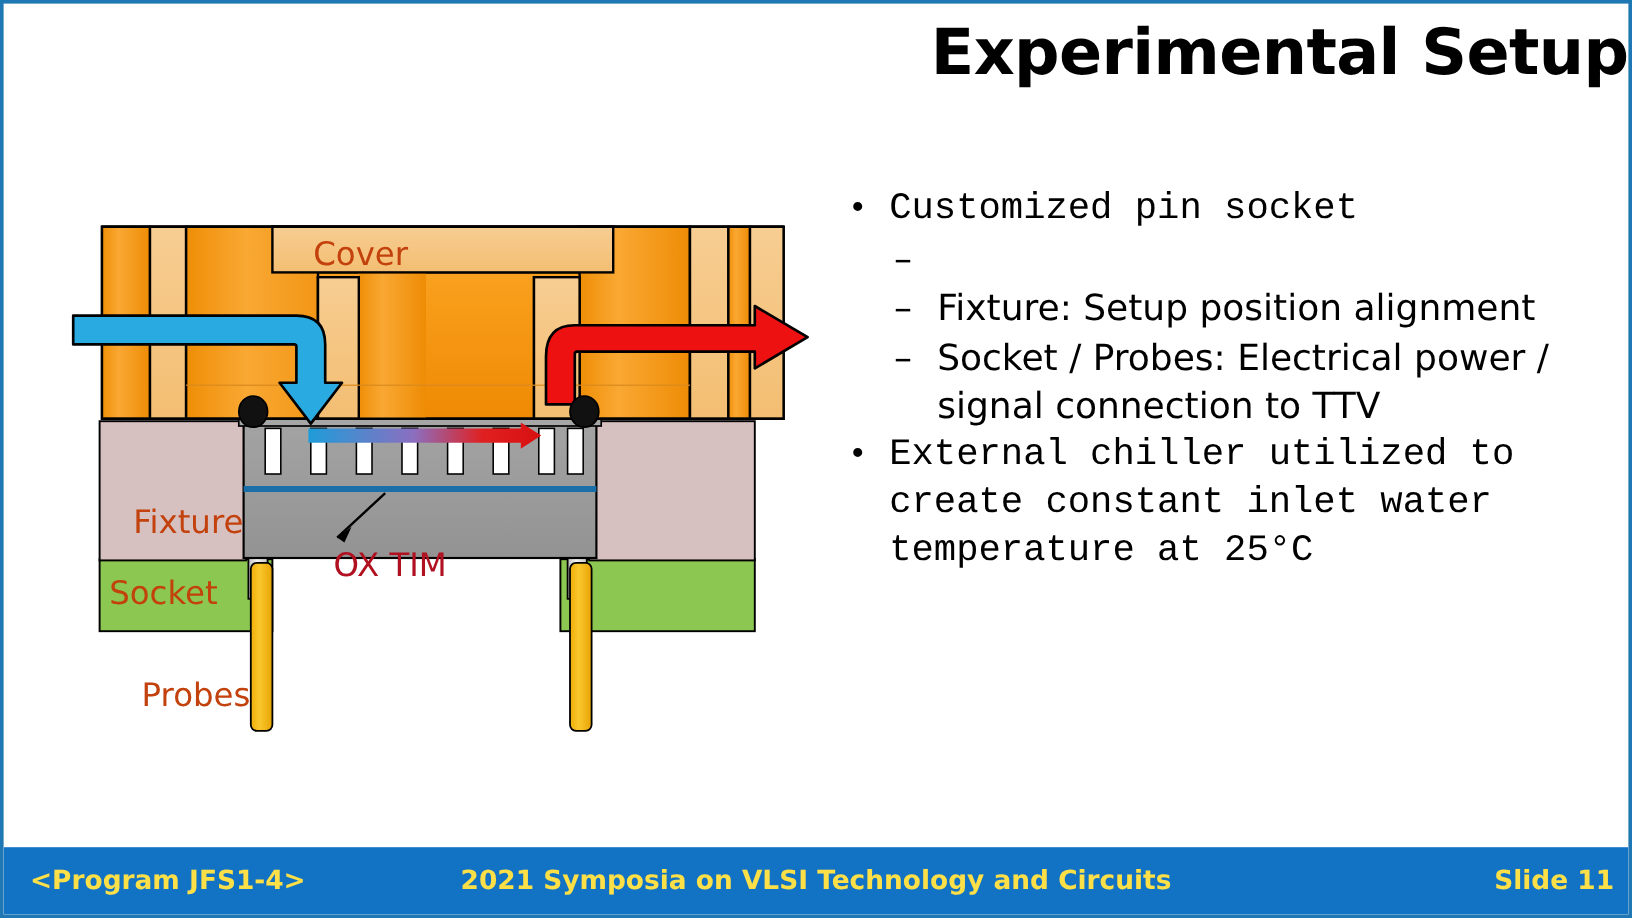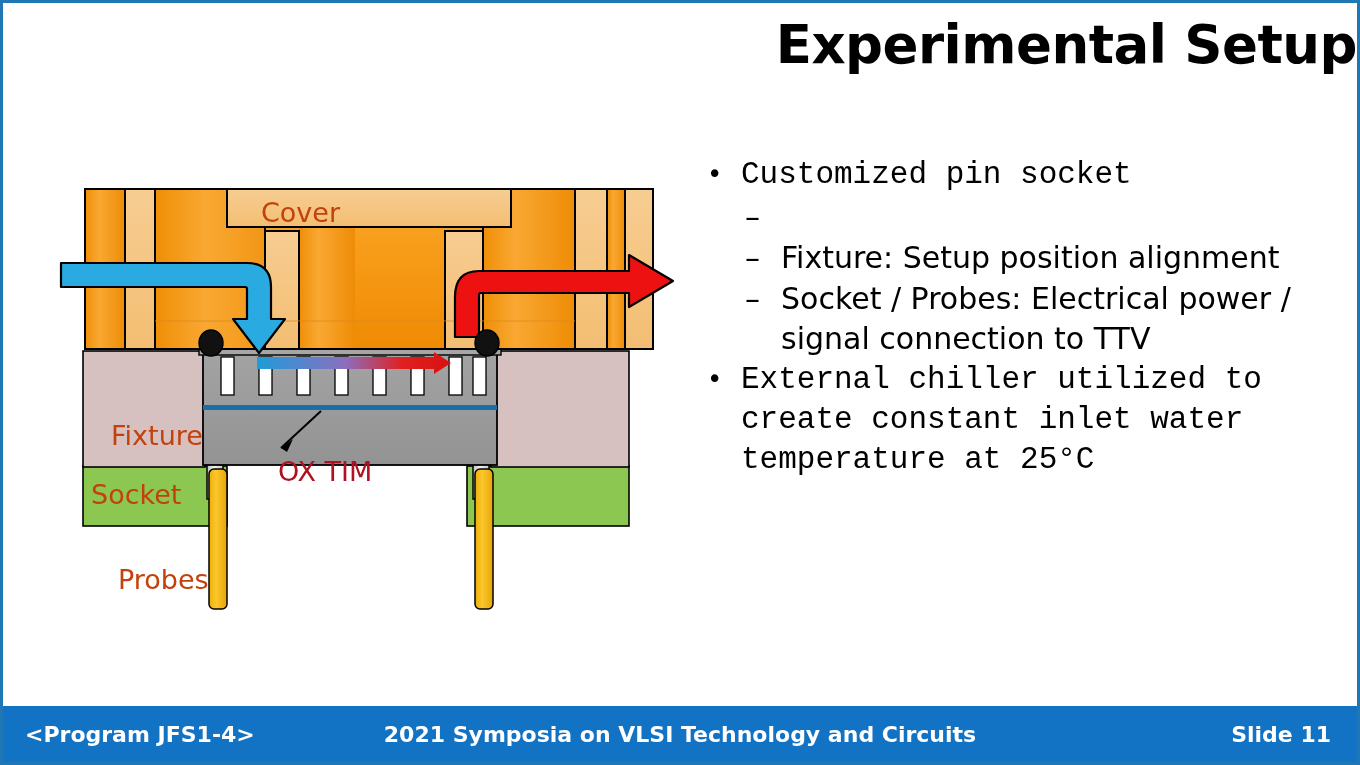--- a/index.html
+++ b/index.html
@@ -89,33 +89,33 @@
   #lbl-socket  { left: 88px;  top: 476px; font-size: 27px; }
   #lbl-probes  { left: 115px; top: 561px; font-size: 27px; }
   #lbl-oxtim   { left: 275px; top: 453px; font-size: 27px; color: #B01020; font-weight: 500; }
 
   
   #footer {
     position: absolute;
     left: 0; bottom: 0;
     width: 1354px; height: 56px;
     background: #1272C4;
-    color: #ffffff;
+    color: #fde047;
   }
   #footer .cell {
     position: absolute;
     top: 0; height: 56px;
     display: flex; align-items: center;
     font-family: "DejaVu Sans", sans-serif;
     font-weight: bold;
     font-size: 22px;
   }
   #footer-left   { left: 22px; }
   #footer-center { left: 0; width: 1354px; justify-content: center; text-align: center; }
-  #footer-right  { right: 26px; }
+  #footer-right  { right: 12px; }
 </style>
 </head>
 <body>
 
 <div id="slide">
 
   <div id="title">Experimental Setup</div>
 
   <div id="diagram">
     <svg width="620" height="460" viewBox="0 0 620 460" xmlns="http://www.w3.org/2000/svg">

